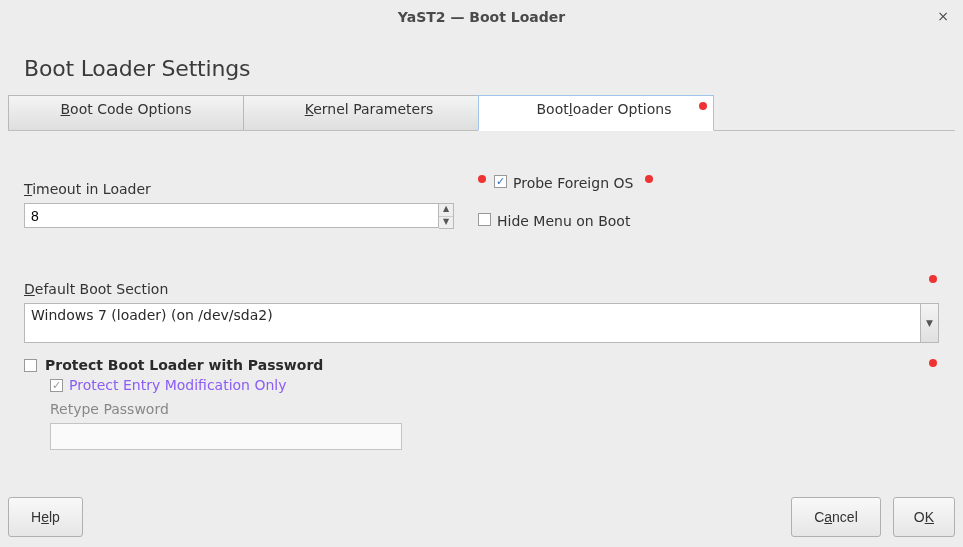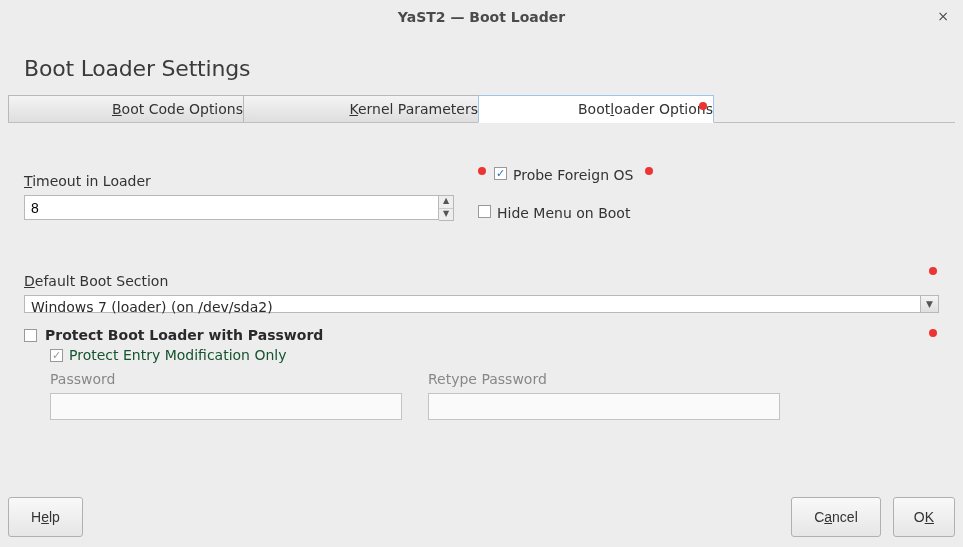--- a/index.html
+++ b/index.html
@@ -43,23 +43,23 @@
     color: #3b3b3b;
     margin: 4px 0 14px 16px;
     letter-spacing: -0.2px;
   }
   .tabs {
     display: flex;
     border-bottom: 0;
   }
   .tab {
     flex: 0 0 236px;
-    height: 28px;
+    height: 36px;
     line-height: 26px;
-    text-align: right;
+    text-align: center;
     font-size: 14px;
     color: #333;
     background: linear-gradient(#f4f4f4, #dedede);
     border: 1px solid #b8b8b8;
     border-bottom: 1px solid #b8b8b8;
     position: relative;
     cursor: pointer;
   }
   .tab + .tab { margin-left: -1px; padding-left: 16px; }
   .tab.active {
@@ -168,21 +168,21 @@
   }
   .section-wide { margin-bottom: 14px; position: relative; }
   .red-abs-right {
     position: absolute;
     right: 2px;
     top: -6px;
   }
   .select-wrap {
     display: flex;
     align-items: stretch;
-    height: 18px;
+    height: 40px;
   }
   .select-val {
     flex: 1;
     border: 1px solid #b8b8b8;
     background: #fff;
     padding: 3px 6px;
     font-size: 14px;
   }
   .select-btn {
     width: 18px;
@@ -209,21 +209,21 @@
     display: inline-flex; align-items: center; justify-content: center;
     font-size: 11px; color: #999;
   }
   .sub-check .cb.checked::after { content: "✓"; }
   .protect-label { font-weight: bold; }
   .sub-check {
     display: flex;
     align-items: center;
     gap: 6px;
     margin-left: 26px;
-    color: #14532d;
+    color: #8b5cf6;
     font-size: 14px;
     margin-bottom: 8px;
   }
   .pw-row {
     display: flex;
     gap: 26px;
     margin-left: 26px;
   }
   .pw-col { flex: 0 0 352px; }
   .pw-label { color: #888; font-size: 14px; margin-bottom: 6px; display: block; }
@@ -333,26 +333,20 @@
 
     <div class="sub-check disabled">
       <span class="cb checked disabled"></span>
       <span>
         <span>P</span><span class="u">r</span><span>otect Entry Modification Only</span>
       </span>
     </div>
 
     <div class="pw-row">
       <div class="pw-col">
-        <label class="pw-label">
-          <span class="u">P</span><span>assword</span>
-        </label>
-        <input class="pw-input" type="password" disabled="" style="">
-      </div>
-      <div class="pw-col">
         <label class="pw-label">Retype Password</label>
         <input class="pw-input" type="password" disabled="" style="">
       </div>
     </div>
 
   </div>
 </div>
 
 <div class="footer">
   <button class="btn">

